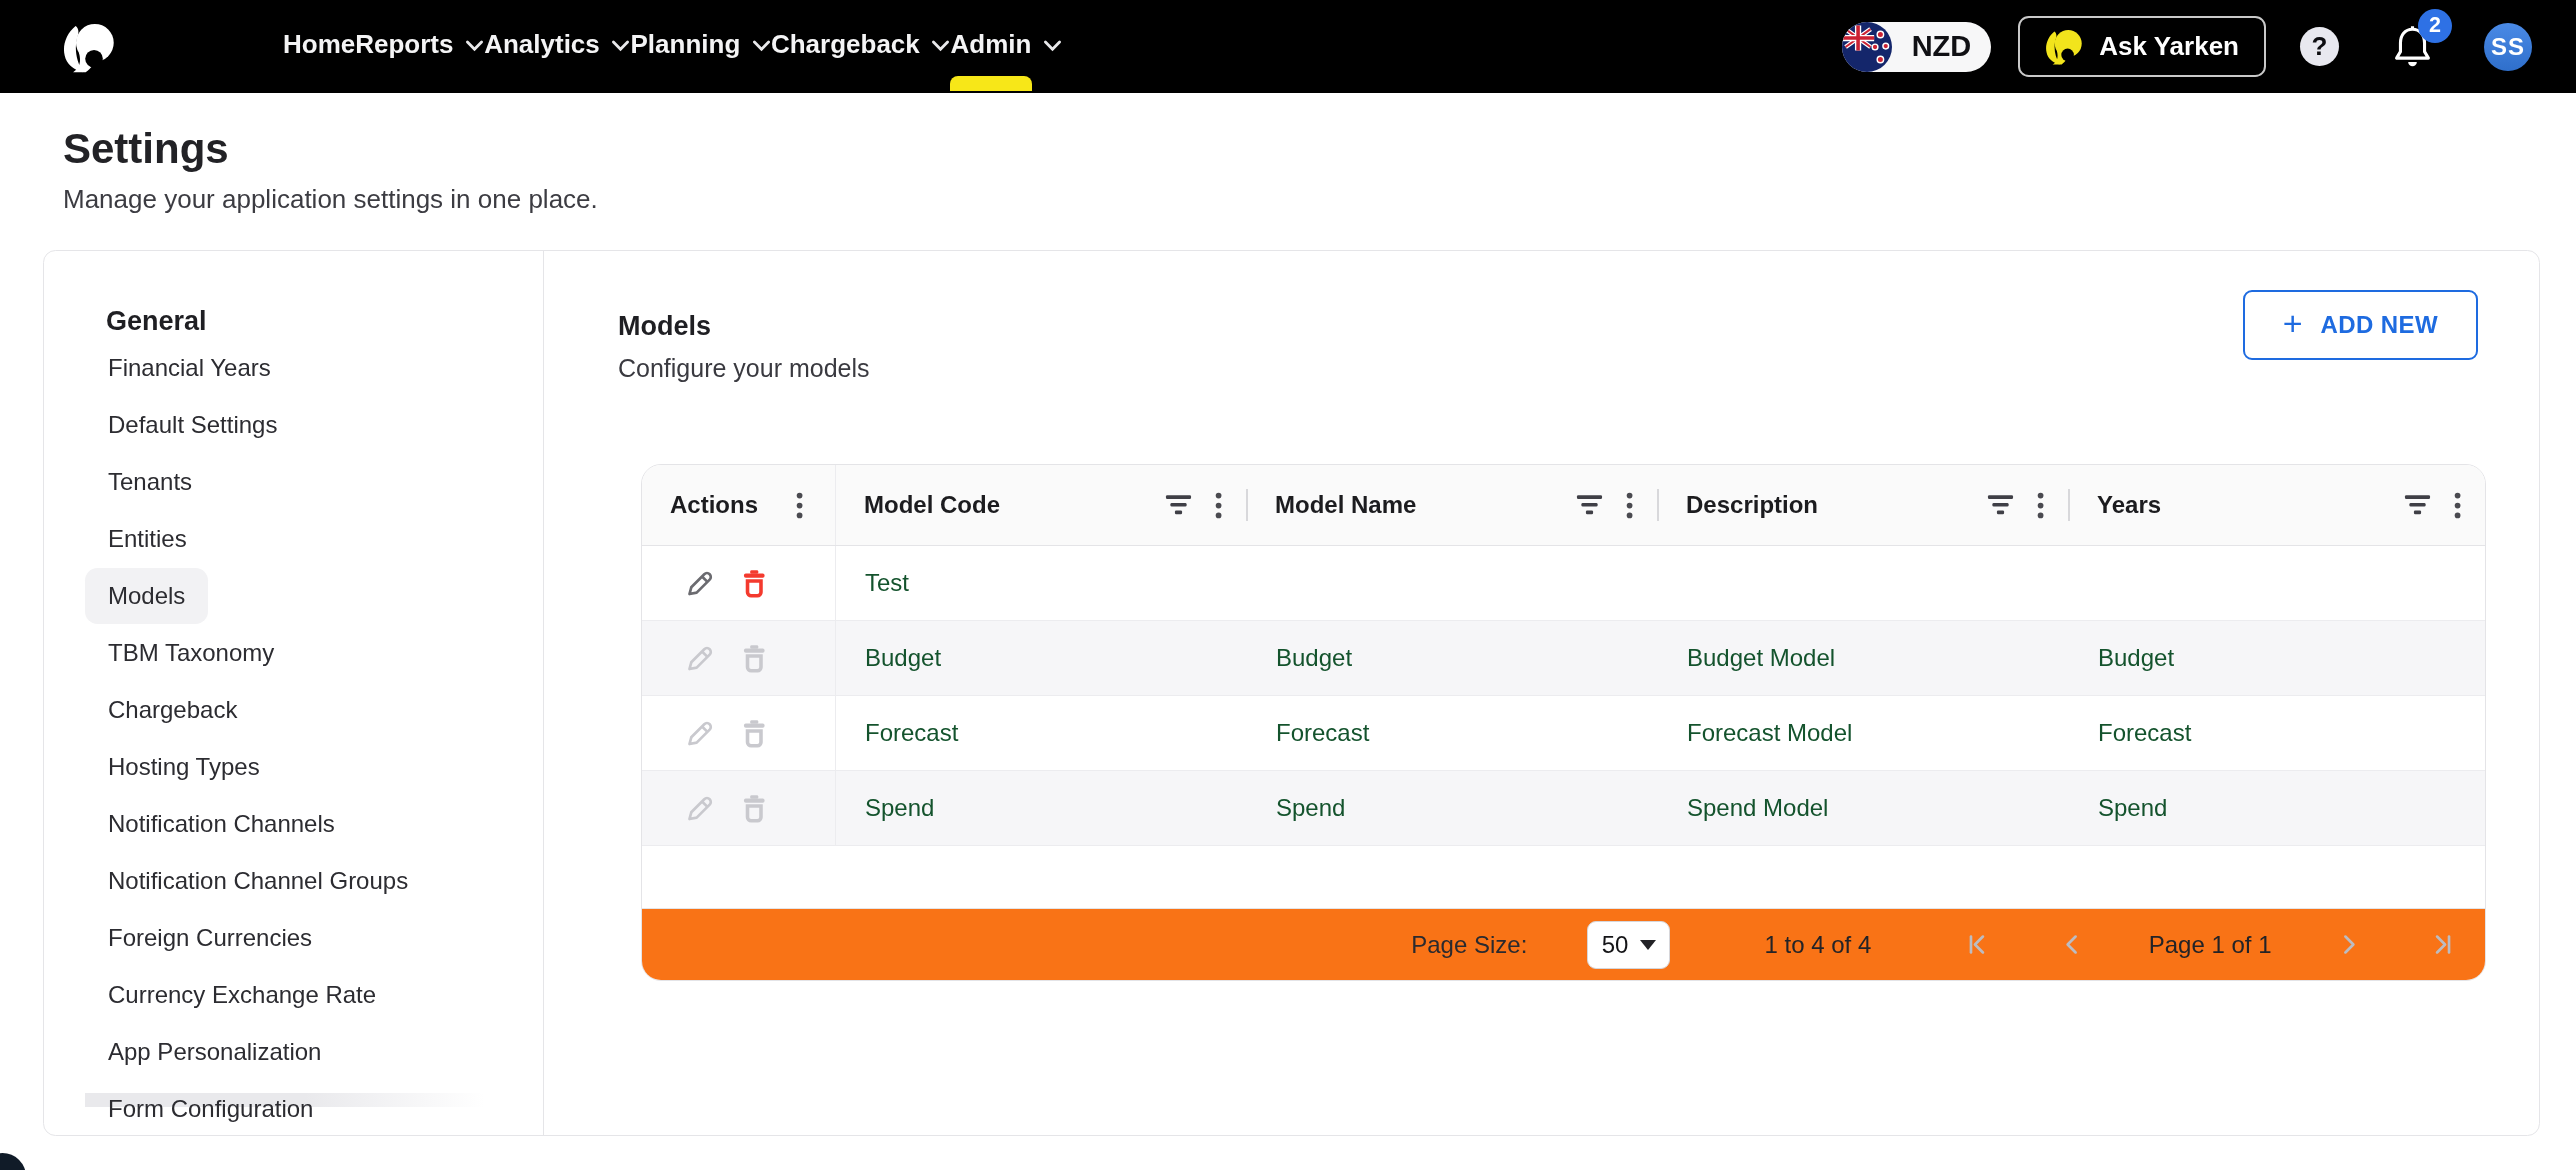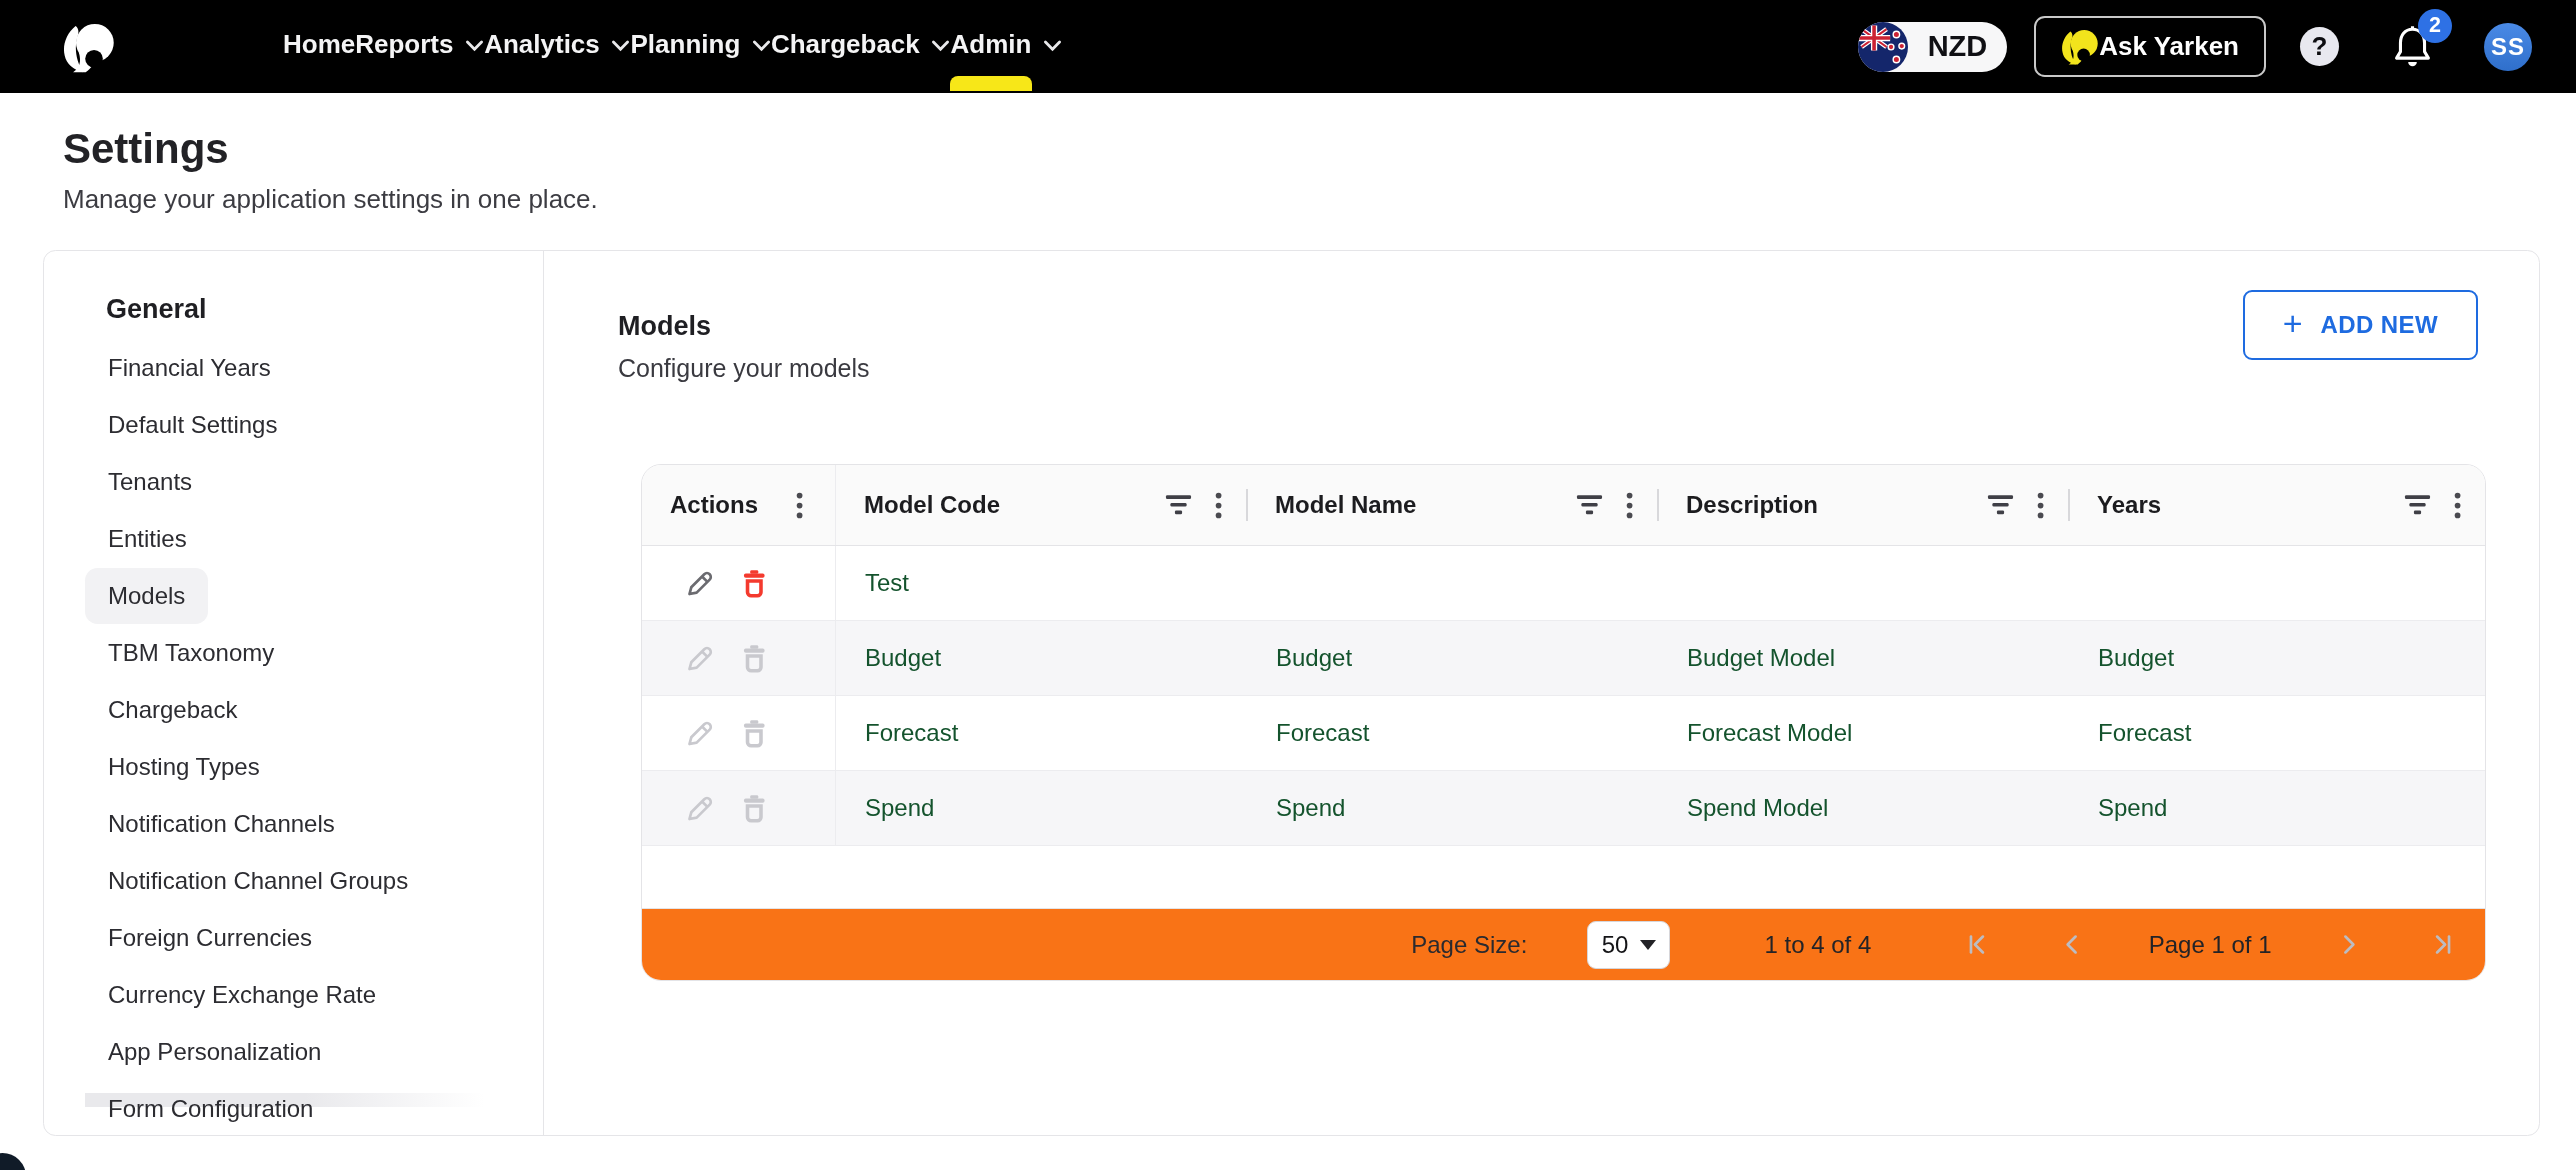--- a/index.html
+++ b/index.html
@@ -16,21 +16,21 @@
             color:#f4f4f5;font-size:26px;font-weight:700;cursor:pointer;white-space:nowrap;}
   .nav-item .chev{width:19px;height:11.7px;color:#e8e8ea;margin-top:3.6px;}
   .nav-item.active::after{content:"";position:absolute;left:-0.9px;bottom:0;width:82px;height:14.3px;
             background:var(--yellow,#f7e718);border-radius:8px 8px 0 0;}
   .nav-right{margin-left:auto;display:flex;align-items:center;}
   .currency-pill{height:50px;background:#f7f7f8;border-radius:25px;display:flex;align-items:center;
             padding-right:20px;margin-right:27px;cursor:pointer;}
   .currency-pill .flag{width:50px;height:50px;}
   .currency-pill .code{font-size:29px;font-weight:700;color:#101014;margin-left:20px;}
   .ask-btn{height:61px;background:#000;border:2.7px solid #c9c9c9;border-radius:10.8px;
-            display:flex;align-items:center;padding:0 25px;margin-right:34px;cursor:pointer;justify-content:center;}
+            display:flex;align-items:center;gap:16px;padding:0 25px;margin-right:34px;cursor:pointer;justify-content:center;}
   .ask-logo{width:38px;height:39px;color:#f2e41c;--cut:#000;}
   .ask-btn .lbl{color:#fff;font-size:26px;font-weight:700;font-family:"Liberation Sans",sans-serif;}
   .help-btn{width:39px;height:39px;border-radius:50%;background:#e8e8ef;display:flex;align-items:center;
             justify-content:center;font-size:26px;font-weight:800;color:#0c0c10;margin-right:52px;cursor:pointer;}
   .bell-wrap{position:relative;margin-right:50px;cursor:pointer;}
   .bell-icon{width:43px;height:47px;color:#fff;}
   .badge{position:absolute;top:-14.3px;right:-18px;min-width:34px;height:34px;border-radius:17px;
          background:var(--badge,#2e71e5);color:#fff;font-size:21.5px;font-weight:700;
          display:flex;align-items:center;justify-content:center;}
   .avatar{width:48px;height:48px;border-radius:50%;background:linear-gradient(180deg,#4a8ae6,#2f6fcb);
@@ -38,21 +38,21 @@
           letter-spacing:0.9px;cursor:pointer;}
 
   
   .page-title{position:absolute;left:63px;top:125px;margin:0;font-size:42px;font-weight:700;color:#222226;}
   .page-subtitle{position:absolute;left:63px;top:184px;margin:0;font-size:26px;color:#3c3c42;}
 
   
   .card{position:absolute;left:43px;top:250px;width:2497px;height:886px;border:1.8px solid #e5e5e8;
         border-radius:12.5px;background:#fff;box-sizing:border-box;display:flex;overflow:hidden;}
   .card-sidebar{width:499px;flex-shrink:0;border-right:1.8px solid #e5e5e8;position:relative;}
-  .sb-heading{position:absolute;left:62px;top:43px;font-size:27px;font-weight:700;color:#1f1f23;}
+  .sb-heading{position:absolute;left:62px;top:55px;font-size:27px;font-weight:700;color:#1f1f23;}
   .sb-fade{position:absolute;left:41px;top:842px;width:400px;height:14.3px;z-index:0;
            background:linear-gradient(to right,#e9e9ec 55%,rgba(233,233,236,0));}
   .sb-list{position:absolute;left:41px;top:88px;margin:0;padding:0;list-style:none;z-index:1;}
   .sb-item{height:57px;display:flex;align-items:center;cursor:pointer;}
   .sb-item .pill{display:flex;align-items:center;height:56px;padding:0 23px;border-radius:12.5px;
                  font-size:24px;color:#2c2c31;white-space:nowrap;}
   .sb-item.active .pill{background:#f2f2f4;}
 
   .card-main{flex:1;position:relative;}
   .main-head{position:absolute;left:74px;top:59px;}

